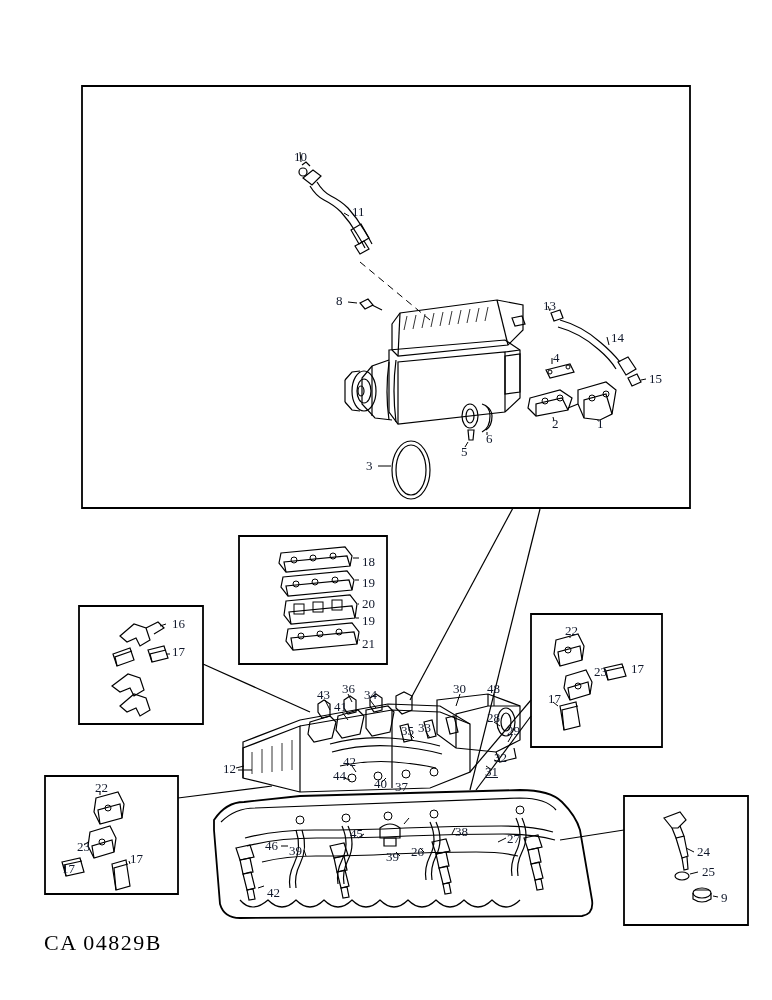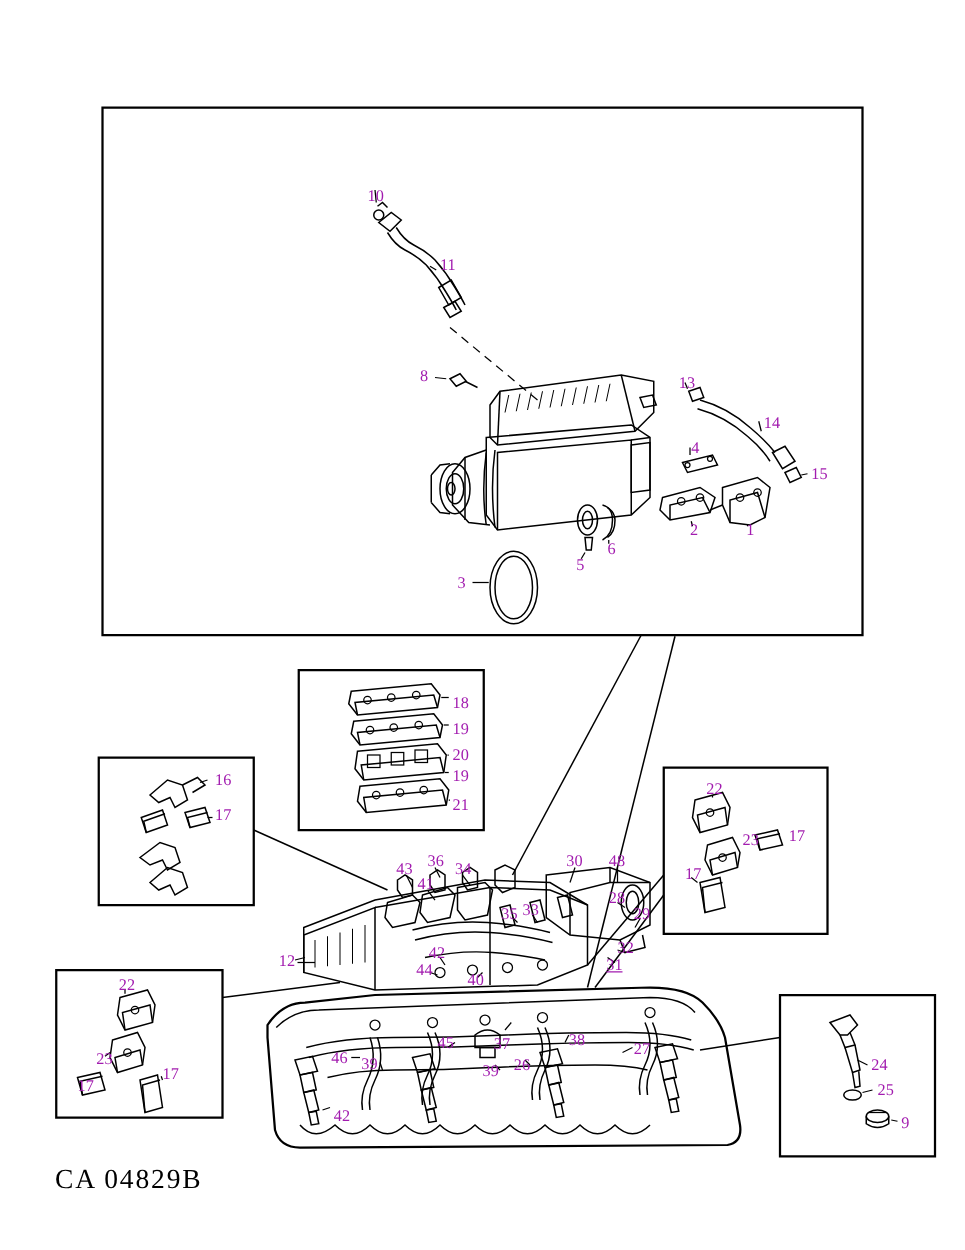--- a/index.html
+++ b/index.html
@@ -19,21 +19,21 @@
     position: absolute;
     left: 0; top: 0;
     width: 772px;
     height: 1000px;
   }
   .callout {
     position: absolute;
     font-family: "Liberation Serif", serif;
     font-size: 13px;
     line-height: 13px;
-    color: #a21caf;
+    color: #0f172a;
     white-space: nowrap;
     user-select: none;
   }
   .partcode {
     position: absolute;
     left: 44px;
     top: 930px;
     font-family: "Liberation Serif", serif;
     font-size: 22px;
     letter-spacing: 1.5px;
@@ -467,21 +467,21 @@
 <div class="callout" style="left:333px;top:769px;">44</div>
 <div class="callout" style="left:374px;top:777px;">40</div>
 <div class="callout" style="left:485px;top:765px;text-decoration:underline;">31</div>
 <div class="callout" style="left:494px;top:751px;">32</div>
 
 <div class="callout" style="left:95px;top:781px;">22</div>
 <div class="callout" style="left:77px;top:840px;">23</div>
 <div class="callout" style="left:62px;top:862px;">17</div>
 <div class="callout" style="left:130px;top:852px;">17</div>
 
-<div class="callout" style="left:395px;top:828px;">37</div>
+<div class="callout" style="left:395px;top:780px;">37</div>
 <div class="callout" style="left:455px;top:825px;">38</div>
 <div class="callout" style="left:507px;top:832px;">27</div>
 <div class="callout" style="left:350px;top:827px;">45</div>
 <div class="callout" style="left:265px;top:839px;">46</div>
 <div class="callout" style="left:289px;top:844px;">39</div>
 <div class="callout" style="left:386px;top:850px;">39</div>
 <div class="callout" style="left:411px;top:845px;">26</div>
 <div class="callout" style="left:267px;top:886px;">42</div>
 
 <div class="callout" style="left:697px;top:845px;">24</div>

